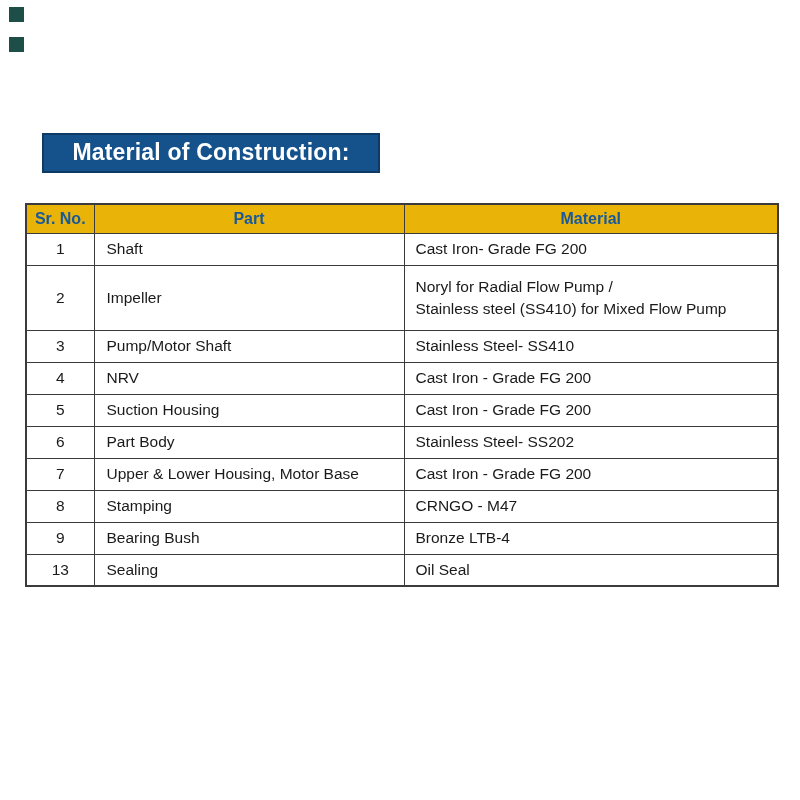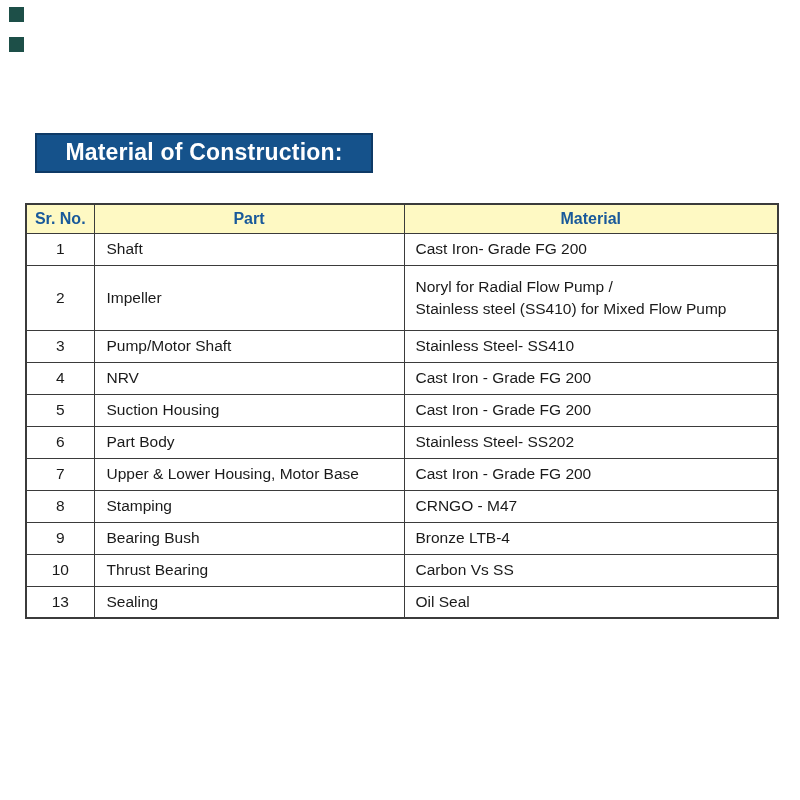--- a/index.html
+++ b/index.html
@@ -13,21 +13,21 @@
   .corner-square {
     position: absolute;
     width: 15px; height: 15px;
     background: #1d4f48;
     left: 9px;
   }
   .corner-square.one { top: 7px; }
   .corner-square.two { top: 37px; }
   .title-bar {
     position: absolute;
-    left: 35px; top: 133px;
+    left: 42px; top: 133px;
     width: 338px; height: 40px;
     background: #15528b;
     border: 2px solid #0e3a66;
     color: #ffffff;
     font-size: 23px;
     font-weight: bold;
     text-align: center;
     line-height: 35px;
     letter-spacing: 0.2px;
   }
@@ -43,21 +43,21 @@
   }
   .moc-table th, .moc-table td {
     border: 1.5px solid #3b3b3b;
     vertical-align: middle;
   }
   .moc-table thead tr { height: 29px; }
   .moc-table tbody tr { height: 32px; }
   .moc-table tbody tr:nth-child(2) { height: 65px; }
   .moc-table tbody tr:last-child { height: 32px; padding-left: 46px; }
   .moc-table th {
-    background: #fef9c3;
+    background: #eab308;
     color: #19599a;
     font-size: 16px;
     font-weight: bold;
     text-align: center;
   }
   .cell-sr { text-align: center; }
   .cell-part { text-align: left; padding-left: 12px; }
   .cell-material { text-align: left; padding-left: 11px; white-space: pre-line; line-height: 1.42; margin-left: 40px; }
 </style>
 </head>
@@ -122,23 +122,18 @@
       <td class="cell-sr">8</td>
       <td class="cell-part">Stamping</td>
       <td class="cell-material">CRNGO - M47</td>
     </tr>
     <tr>
       <td class="cell-sr">9</td>
       <td class="cell-part">Bearing Bush</td>
       <td class="cell-material">Bronze LTB-4</td>
     </tr>
     <tr>
-      <td class="cell-sr">10</td>
-      <td class="cell-part">Thrust Bearing</td>
-      <td class="cell-material">Carbon Vs SS</td>
-    </tr>
-    <tr>
       <td class="cell-sr">13</td>
       <td class="cell-part">Sealing</td>
       <td class="cell-material">Oil Seal</td>
     </tr>
   </tbody>
 </table>
 
 </body></html>

